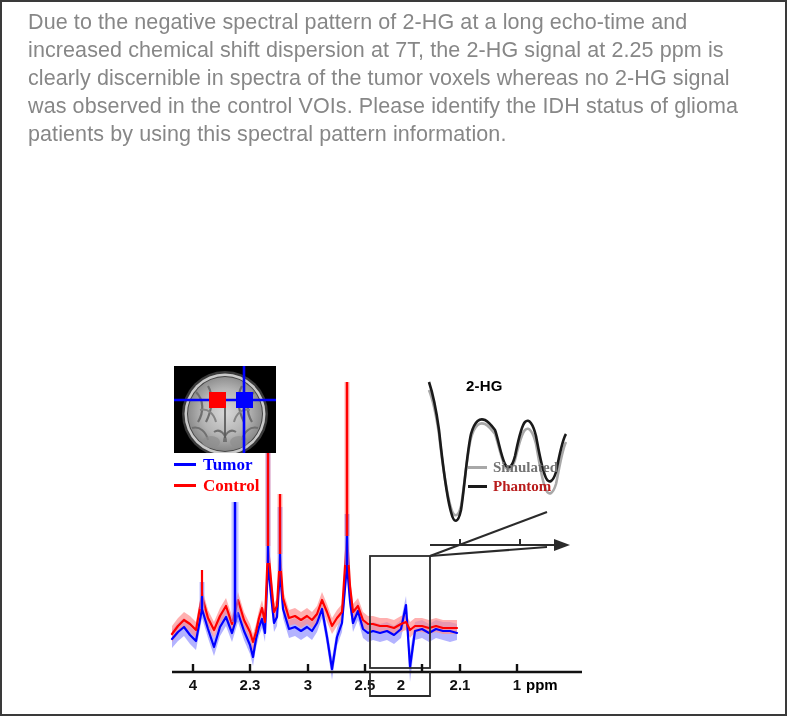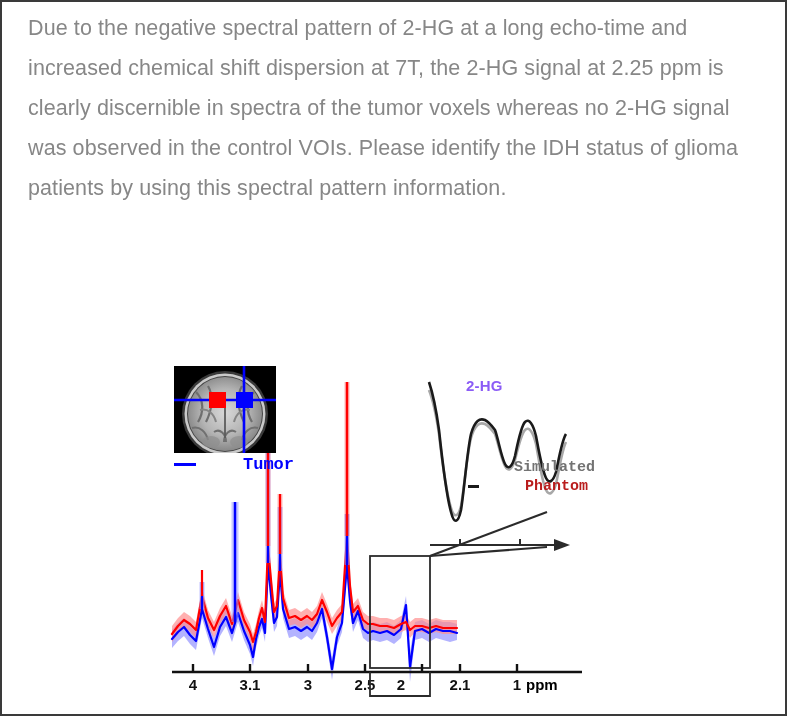--- a/index.html
+++ b/index.html
@@ -21,21 +21,21 @@
     inset: 0;
     background: #ffffff;
   }
   .prompt-text {
     position: absolute;
     left: 26px;
     top: 6px;
     width: 735px;
     color: #878787;
     font-size: 21.5px;
-    line-height: 40px;
+    line-height: 28px;
     font-family: "Liberation Sans", sans-serif;
     letter-spacing: 0.1px;
     white-space: pre-wrap;
   }
   .figure-wrap {
     position: absolute;
     left: 0px;
     top: 340px;
     width: 787px;
     height: 376px;
@@ -66,22 +66,21 @@
     width: 22px;
     height: 0;
     border-top: 3px solid #0000ff;
     margin-right: 7px;
   }
   .legend-dash.red { border-top-color: #ff0000; }
   .legend-label {
     font-size: 17px;
     font-weight: 700;
     color: #0000ff;
-    font-family: Liberation Mono, monospace;
-    margin-left: 40px;
+    font-family: Liberation Serif, serif;
   }
   .legend-label.red { color: #ff0000; }
 
   .inset-legend {
     position: absolute;
     left: 466px;
     top: 456px;
     width: 120px;
   }
   .inset-legend .legend-row { height: 19px; }
@@ -97,21 +96,21 @@
     color: #737373;
   }
   .inset-legend .legend-label.black { color: #b91c1c; }
 
   .inset-title {
     position: absolute;
     left: 464px;
     top: 375px;
     font-size: 15px;
     font-weight: 700;
-    color: #8b5cf6;
+    color: #000000;
     letter-spacing: 0.2px;
   }
   .axis-tick-label {
     position: absolute;
     font-size: 15px;
     font-weight: 700;
     color: #111111;
     font-family: "Liberation Sans", sans-serif;
     text-align: center;
     transform: translateX(-50%);
@@ -290,37 +289,41 @@
       <rect x="35" y="26" width="17" height="16" fill="#ff0000"></rect>
       <rect x="62" y="26" width="17" height="16" fill="#0000ff"></rect>
     </svg>
   </div>
 
   <div class="legend-main">
     <div class="legend-row">
       <span class="legend-dash"></span>
       <span class="legend-label">Tumor</span>
     </div>
+    <div class="legend-row">
+      <span class="legend-dash red"></span>
+      <span class="legend-label red">Control</span>
+    </div>
   </div>
 
   <div class="inset-title">2-HG</div>
 
   <div class="inset-legend">
     <div class="legend-row">
       <span class="legend-dash"></span>
       <span class="legend-label">Simulated</span>
     </div>
     <div class="legend-row">
       <span class="legend-dash black"></span>
       <span class="legend-label black">Phantom</span>
     </div>
   </div>
 
   <div class="axis-tick-label" style="left:191px; top:674px;">4</div>
-  <div class="axis-tick-label" style="left:248px; top:674px;">3.1</div>
+  <div class="axis-tick-label" style="left:248px; top:674px;">2.3</div>
   <div class="axis-tick-label" style="left:306px; top:674px;">3</div>
   <div class="axis-tick-label" style="left:363px; top:674px;text-align:center;">2.5</div>
   <div class="axis-tick-label" style="left:399px; top:674px;">2</div>
   <div class="axis-tick-label" style="left:458px; top:674px;">2.1</div>
   <div class="axis-tick-label" style="left:515px; top:674px;">1</div>
   <div class="axis-unit-label" style="left:524px; top:674px;">ppm</div>
 
   <svg style="position:absolute; left:0; top:0; width:787px; height:716px; pointer-events:none;">
     <path fill="none" stroke="#2b2b2b" stroke-width="1.8" d="M368,670 L368,694 L428,694 L428,670"></path>
   </svg>

